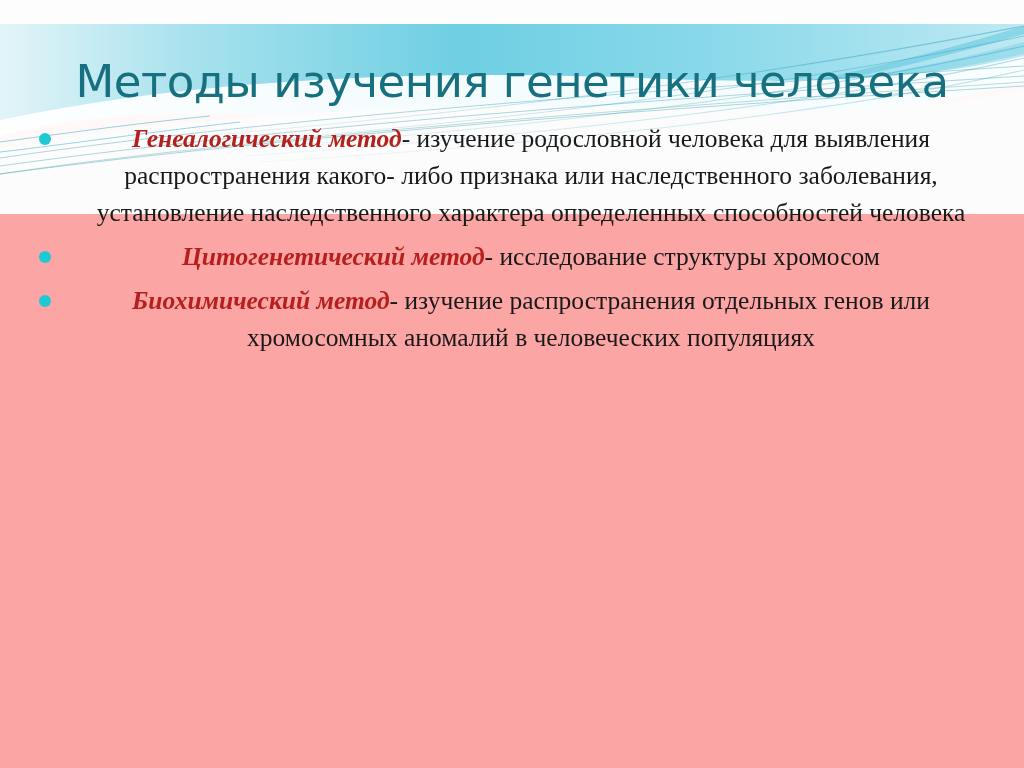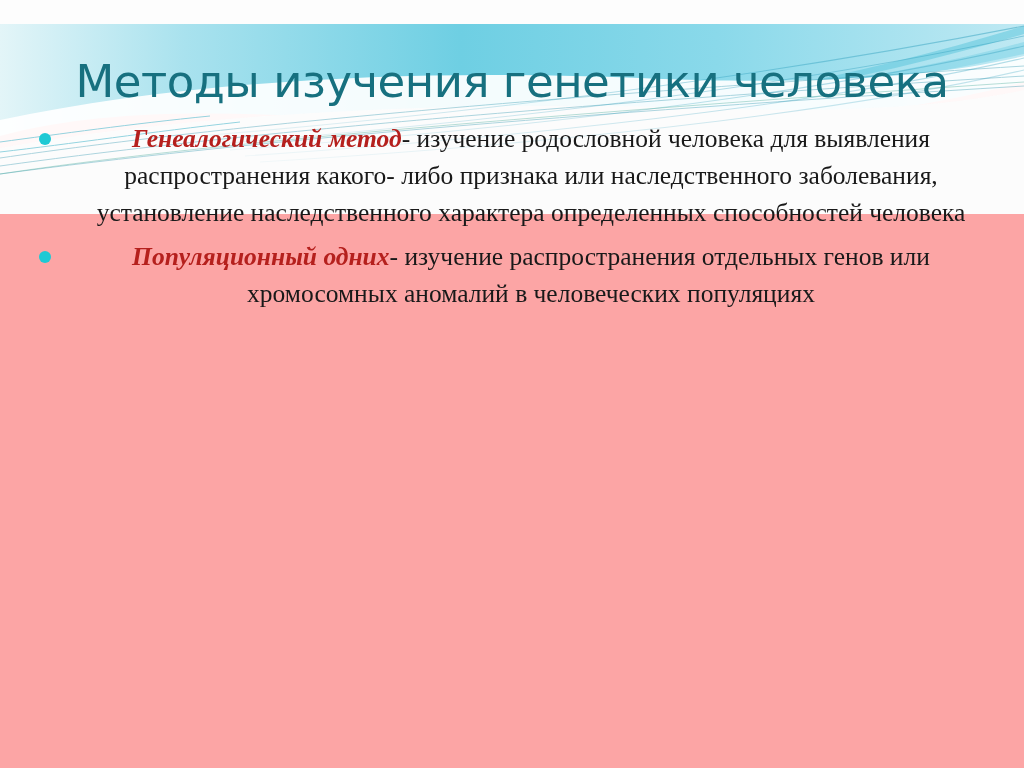--- a/index.html
+++ b/index.html
@@ -163,22 +163,25 @@
   <div class="title-wrap">
     <h1 class="slide-title" style="color:#17707f;">Методы изучения генетики человека</h1>
   </div>
 
   <div class="content">
 
     <p class="bullet-item">
       <span class="bullet-dot" style="background: rgb(31, 201, 212);"></span><span class="term" style="color: rgb(181, 32, 29);">Генеалогический метод</span><span class="rest" style="color: rgb(25, 25, 25);">- изучение родословной человека для выявления распространения какого- либо признака или наследственного заболевания, установление наследственного характера определенных способностей человека</span>
     </p>
 
+    <p class="bullet-item">
+      <span class="bullet-dot" style="background: rgb(31, 201, 212);"></span><span class="term" style="color: rgb(181, 32, 29);">Цитогенетический метод</span><span class="rest" style="color: rgb(25, 25, 25);">- исследование  структуры хромосом</span>
+    </p>
 
 
 
 
     <p class="bullet-item">
-      <span class="bullet-dot" style="background: rgb(31, 201, 212);"></span><span class="term" style="color: rgb(181, 32, 29);">Популяционный одних</span><span class="rest" style="color: rgb(25, 25, 25);">-  изучение распространения отдельных генов или хромосомных аномалий в человеческих популяциях</span>
+      <span class="bullet-dot" style="background: rgb(31, 201, 212);"></span><span class="term" style="color: rgb(181, 32, 29);">Биохимический метод</span><span class="rest" style="color: rgb(25, 25, 25);">-  изучение распространения отдельных генов или хромосомных аномалий в человеческих популяциях</span>
     </p>
 
   </div>
 </div>
 
 </body></html>

